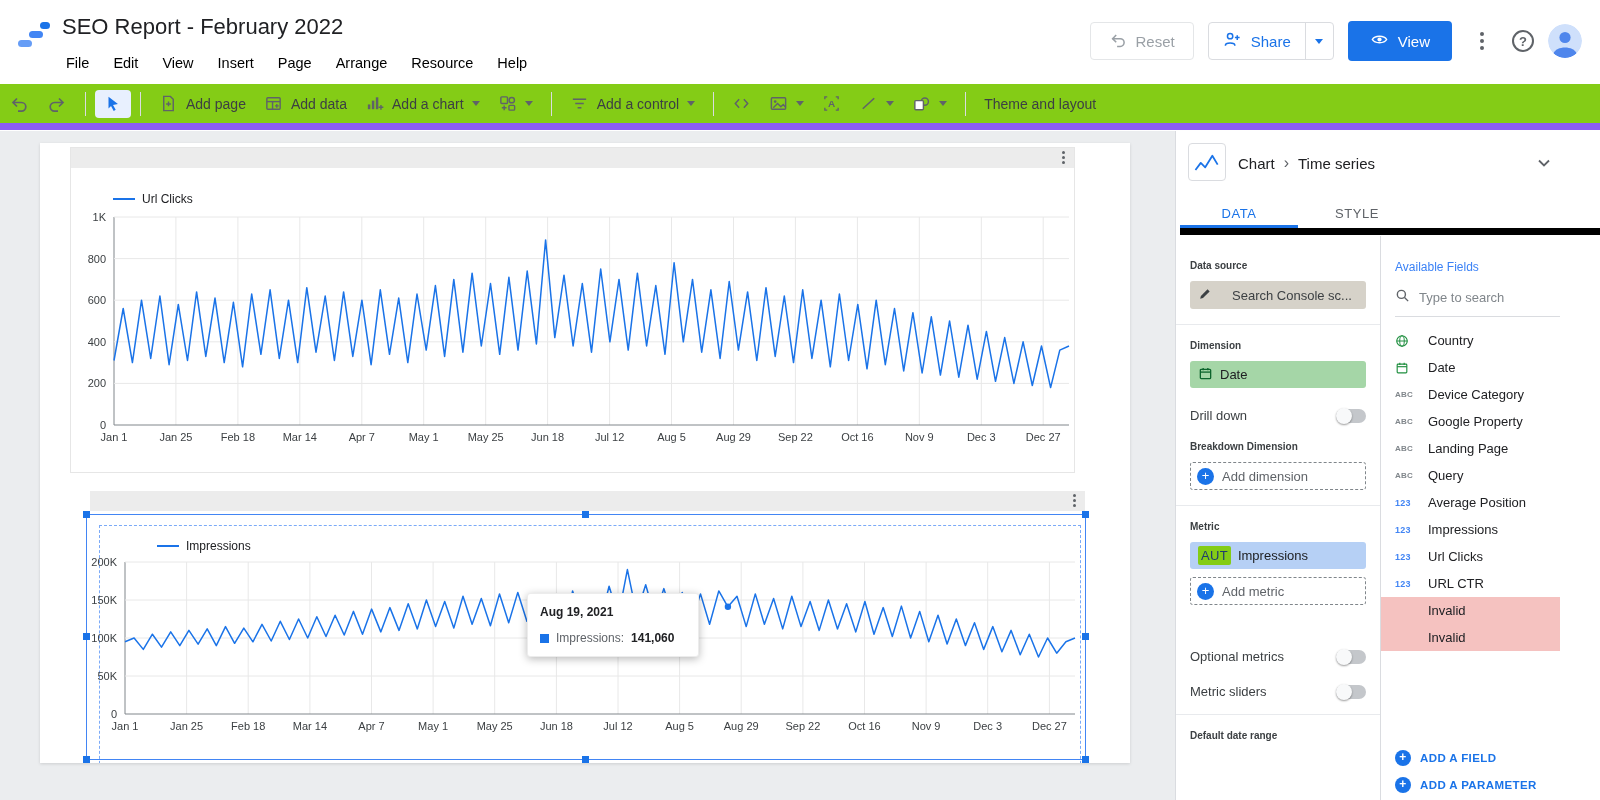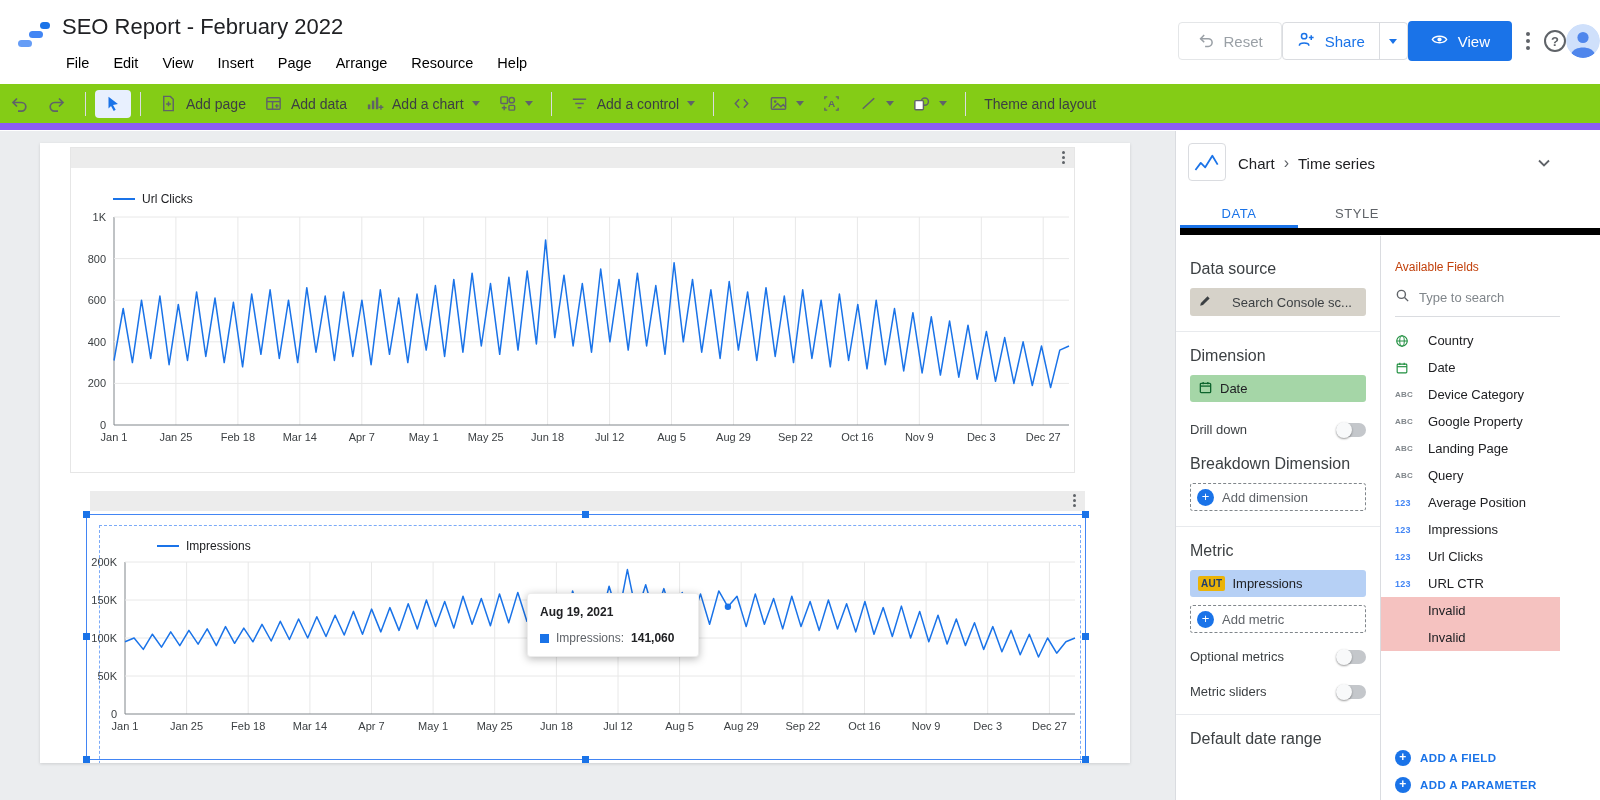--- a/index.html
+++ b/index.html
@@ -6,21 +6,21 @@
   html,body{width:1600px;height:800px;overflow:hidden}
   body{font-family:"Liberation Sans","DejaVu Sans",sans-serif;background:#fff;color:#202124}
   .app{position:relative;width:1600px;height:800px;background:#fff;overflow:hidden}
 
   
   .app-header{position:absolute;top:0;left:0;right:0;height:84px;background:#fff}
   .logo{position:absolute;left:16px;top:18px;width:36px;height:36px}
   .doc-title{position:absolute;left:62px;top:14px;font-size:22px;color:#202124;white-space:nowrap}
   .menu-bar{position:absolute;left:54px;top:50px;display:flex}
   .menu-item{padding:5px 12px;font-size:14.5px;color:#000000;cursor:pointer;border-radius:4px}
-  .header-actions{position:absolute;right:0;top:20px;height:42px;display:flex;align-items:center;}
+  .header-actions{position:absolute;right:18px;top:20px;height:42px;display:flex;align-items:center;gap:14px}
   .btn-reset{display:flex;align-items:center;gap:9px;height:38px;padding:0 18px;border:1px solid #e4e6e8;border-radius:4px;color:#9aa0a6;font-size:15px;font-weight:500}
   .btn-share{display:flex;align-items:center;height:38px;border:1px solid #dadce0;border-radius:4px;overflow:hidden}
   .btn-share .share-main{display:flex;align-items:center;gap:9px;padding:0 14px;color:#1a73e8;font-size:15px;font-weight:500;height:100%}
   .btn-share .share-caret{display:flex;align-items:center;justify-content:center;width:28px;height:100%;border-left:1px solid #dadce0}
   .caret{width:0;height:0;border-left:4px solid transparent;border-right:4px solid transparent;border-top:5px solid #5f6368}
   .caret.blue{border-top-color:#1a73e8}
   .btn-view{display:flex;align-items:center;gap:9px;height:40px;padding:0 22px;background:#1a73e8;border-radius:4px;color:#fff;font-size:15px;font-weight:500}
   .kebab-lg{display:flex;flex-direction:column;gap:3px;padding:10px 14px;cursor:pointer}
   .kebab-lg i{width:4px;height:4px;border-radius:50%;background:#5f6368;display:block}
   .help-circle{width:22px;height:22px;border:2px solid #5f6368;border-radius:50%;display:flex;align-items:center;justify-content:center;font-size:13px;font-weight:bold;color:#5f6368}
@@ -74,34 +74,34 @@
   .chart-type-icon{position:absolute;left:12px;top:12px;width:38px;height:38px;border:1px solid #dadce0;border-radius:4px;display:flex;align-items:center;justify-content:center}
   .breadcrumb{position:absolute;left:62px;top:23px;display:flex;align-items:center;gap:9px;font-size:15px;color:#202124}
   .crumb-sep{color:#5f6368;font-size:16px}
   .panel-chevron{position:absolute;right:46px;top:22px;cursor:pointer}
   .tabs{position:absolute;top:62px;left:4px;right:0;height:42px;border-bottom:7px solid #000000;display:flex}
   .tab{width:118px;text-align:center;line-height:42px;font-size:13px;font-weight:500;letter-spacing:.6px;color:#5f6368;cursor:pointer;position:relative}
   .tab-active{color:#1a73e8}
   .tab-active::after{content:"";position:absolute;left:0;right:0;bottom:0;height:3px;background:#1a73e8}
   .panel-body{position:absolute;top:105px;left:0;right:0;bottom:0;display:flex}
   .props{width:204px;padding:24px 14px 0;flex-shrink:0}
-  .section-label{font-size:16px;font-weight:400;color:#3c4043;margin-bottom:10px}
+  .section-label{font-size:10px;font-weight:700;color:#3c4043;margin-bottom:10px}
   .ds-chip{height:28px;background:#d6d2c9;border-radius:3px;display:flex;align-items:center;gap:20px;padding:0 8px;font-size:13px;color:#3c4043;cursor:pointer;white-space:nowrap;overflow:hidden}
   .props-divider{height:1px;background:#e8eaed;margin:15px -14px}
   .chip{height:27px;border-radius:3px;display:flex;align-items:center;gap:7px;padding:0 8px;font-size:13px;color:#202124;cursor:pointer}
   .chip-dimension{background:#a5d6a7}
   .chip-metric{background:#b6d0f5;margin-bottom:8px}
-  .agg-tag{font-size:10px;font-weight:700;color:#1f3c6e;background:#eab308;border-radius:2px;padding:2px 3px;letter-spacing:.3px}
+  .agg-tag{font-size:13px;font-weight:400;color:#1f3c6e;background:#84cc16;border-radius:2px;padding:2px 3px;letter-spacing:.3px}
   .chip-add{height:28px;border:1px dashed #80868b;border-radius:3px;display:flex;align-items:center;gap:8px;padding:0 6px;font-size:13px;color:#5f6368;background:#fff;cursor:pointer}
   .plus-circle{width:17px;height:17px;border-radius:50%;background:#1a73e8;color:#fff;font-size:13px;line-height:16px;text-align:center;flex-shrink:0}
   .toggle-row{display:flex;justify-content:space-between;align-items:center;font-size:13px;color:#3c4043}
   .toggle{width:30px;height:14px;border-radius:7px;background:#c4c7cb;position:relative;cursor:pointer;flex-shrink:0}
   .toggle::after{content:"";position:absolute;left:0;top:-1px;width:16px;height:16px;border-radius:50%;background:#f8f9fa;box-shadow:0 1px 2px rgba(0,0,0,.4)}
   .fields-col{flex:1;border-left:1px solid #dadce0;padding:24px 40px 0 14px;position:relative}
-  .fields-title{font-size:12px;color:#c2410c;margin-bottom:14px}
+  .fields-title{font-size:12px;color:#3b82f6;margin-bottom:14px}
   .search-row{display:flex;align-items:center;gap:9px;border-bottom:1px solid #dadce0;padding-bottom:9px;margin-bottom:10px}
   .search-row input{border:none;outline:none;font-size:13px;width:118px;color:#202124;background:transparent}
   .search-row input::placeholder{color:#80868b}
   .fields-list{margin-top:6px}
   .field-row{display:flex;align-items:center;gap:8px;height:27px;font-size:13px;color:#202124;margin-left:-14px;padding-left:14px;cursor:pointer}
   .field-icon{width:25px;flex-shrink:0;font-size:8px;font-weight:700;letter-spacing:.2px;display:flex;align-items:center}
   .ft-text{color:#80868b}
   .ft-number{color:#4285f4;font-size:9px}
   .field-invalid{background:#f5c2c0}
   .add-links{position:absolute;left:14px;right:8px;bottom:2px}
@@ -502,21 +502,21 @@
           <div class="section-label">Metric</div>
           <div class="chip chip-metric">
             <span class="agg-tag">AUT</span>
             <span>Impressions</span>
           </div>
           <div class="chip-add">
             <span class="plus-circle">+</span>
             <span>Add metric</span>
           </div>
 
-          <div class="toggle-row" style="margin-top:16px">
+          <div class="toggle-row" style="margin-top:44px">
             <span>Optional metrics</span>
             <span class="toggle"></span>
           </div>
           <div class="toggle-row" style="margin-top:20px">
             <span>Metric sliders</span>
             <span class="toggle"></span>
           </div>
           <div class="props-divider"></div>
           <div class="section-label">Default date range</div>
         </div>

